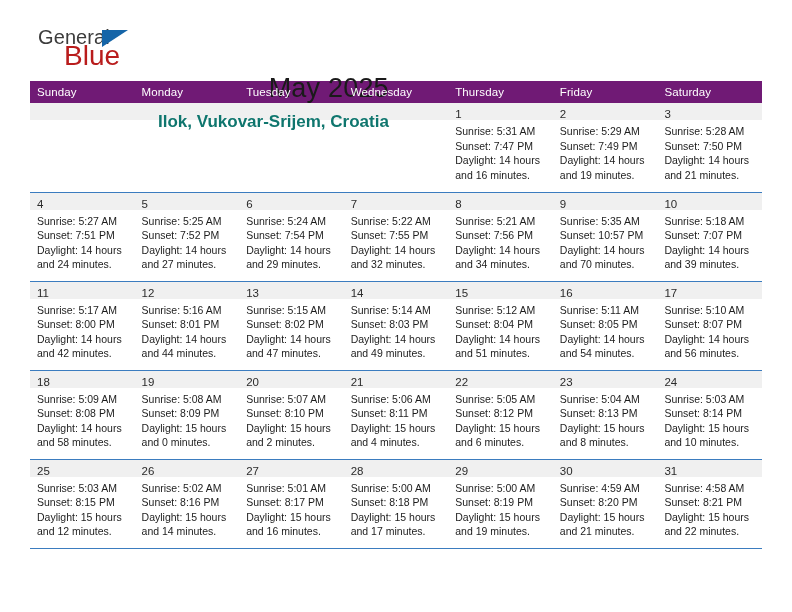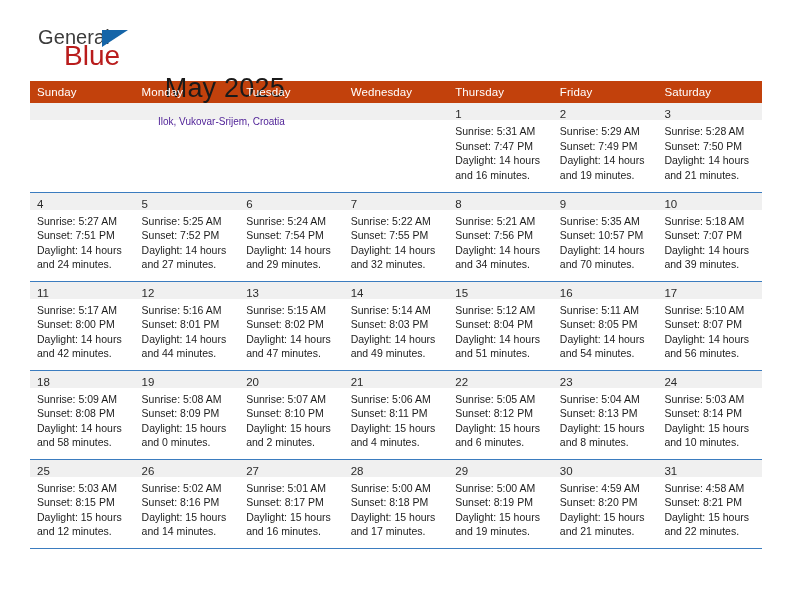--- a/index.html
+++ b/index.html
@@ -67,36 +67,36 @@
   }
   .cal-title {
     font-size: 27px;
     color: #1a1a1a;
     line-height: 32px;
     font-weight: normal;
     margin: 0;
     letter-spacing: 0.2px;
   }
   .cal-location {
-    font-size: 10px;
-    color: #4c1d95;
+    font-size: 17px;
+    color: #0f766e;
     line-height: 20px;
     margin: 8px 0 0 0;
-    font-weight: normal;
+    font-weight: bold;
   }
 
   
   .cal {
     width: 732px;
     border-collapse: collapse;
     table-layout: fixed;
     margin-top: 7px;
   }
   .cal th {
-    background: #c2410c;
+    background: #701a75;
     color: #ffffff;
     font-size: 11.5px;
     font-weight: normal;
     text-align: left;
     padding: 5px 0 5px 7px;
     height: 20px;
     box-sizing: border-box;
     letter-spacing: 0.1px;
   }
   .cal td {

